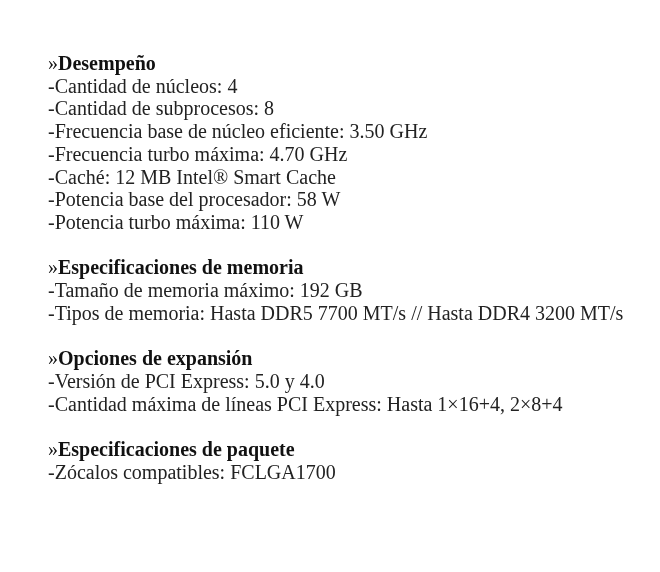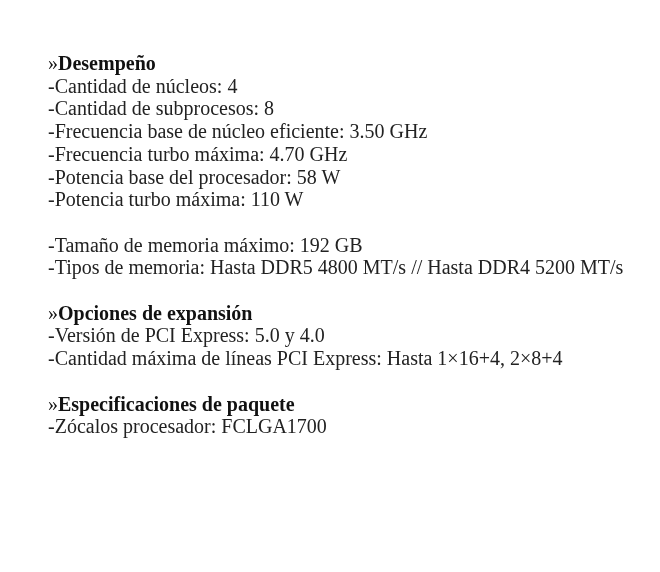--- a/index.html
+++ b/index.html
@@ -41,33 +41,35 @@
 <body>
 
 <div class="doc">
 
   <div class="section">
     <div class="section-title"><span class="marker">»</span><span>Desempeño</span></div>
     <div class="item">-Cantidad de núcleos: 4</div>
     <div class="item">-Cantidad de subprocesos: 8</div>
     <div class="item">-Frecuencia base de núcleo eficiente: 3.50 GHz</div>
     <div class="item">-Frecuencia turbo máxima: 4.70 GHz</div>
+    <div class="item">-Caché: 12 MB Intel® Smart Cache</div>
     <div class="item">-Potencia base del procesador: 58 W</div>
     <div class="item">-Potencia turbo máxima: 110 W</div>
   </div>
 
   <div class="section">
+    <div class="section-title"><span class="marker">»</span><span>Especificaciones de memoria</span></div>
     <div class="item">-Tamaño de memoria máximo: 192 GB</div>
-    <div class="item">-Tipos de memoria: Hasta DDR5 4800 MT/s // Hasta DDR4 5200 MT/s</div>
+    <div class="item">-Tipos de memoria: Hasta DDR5 7700 MT/s // Hasta DDR4 3200 MT/s</div>
   </div>
 
   <div class="section">
     <div class="section-title"><span class="marker">»</span><span>Opciones de expansión</span></div>
     <div class="item">-Versión de PCI Express: 5.0 y 4.0</div>
     <div class="item">-Cantidad máxima de líneas PCI Express: Hasta 1×16+4, 2×8+4</div>
   </div>
 
   <div class="section">
     <div class="section-title"><span class="marker">»</span><span>Especificaciones de paquete</span></div>
-    <div class="item">-Zócalos procesador: FCLGA1700</div>
+    <div class="item">-Zócalos compatibles: FCLGA1700</div>
   </div>
 
 </div>
 
 </body></html>

